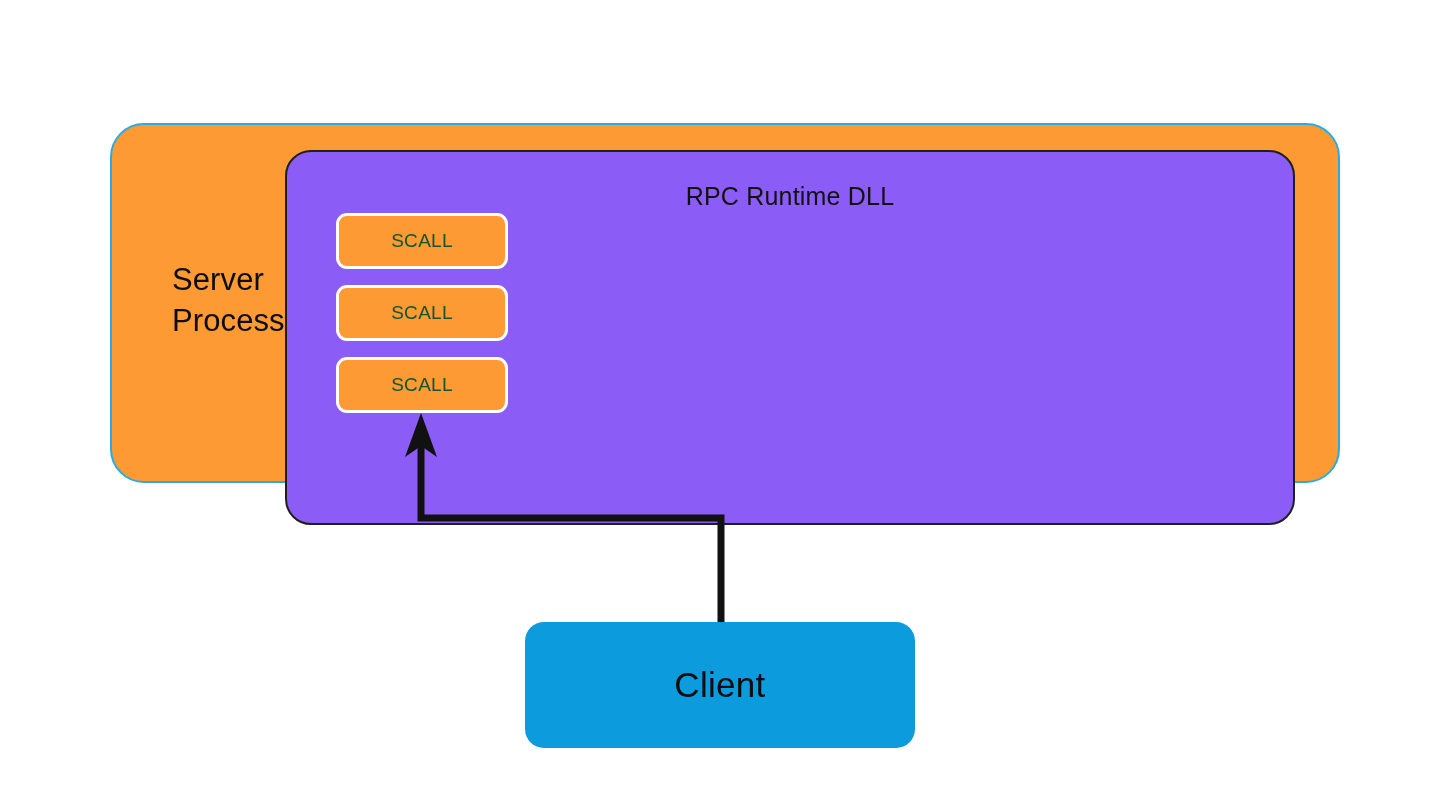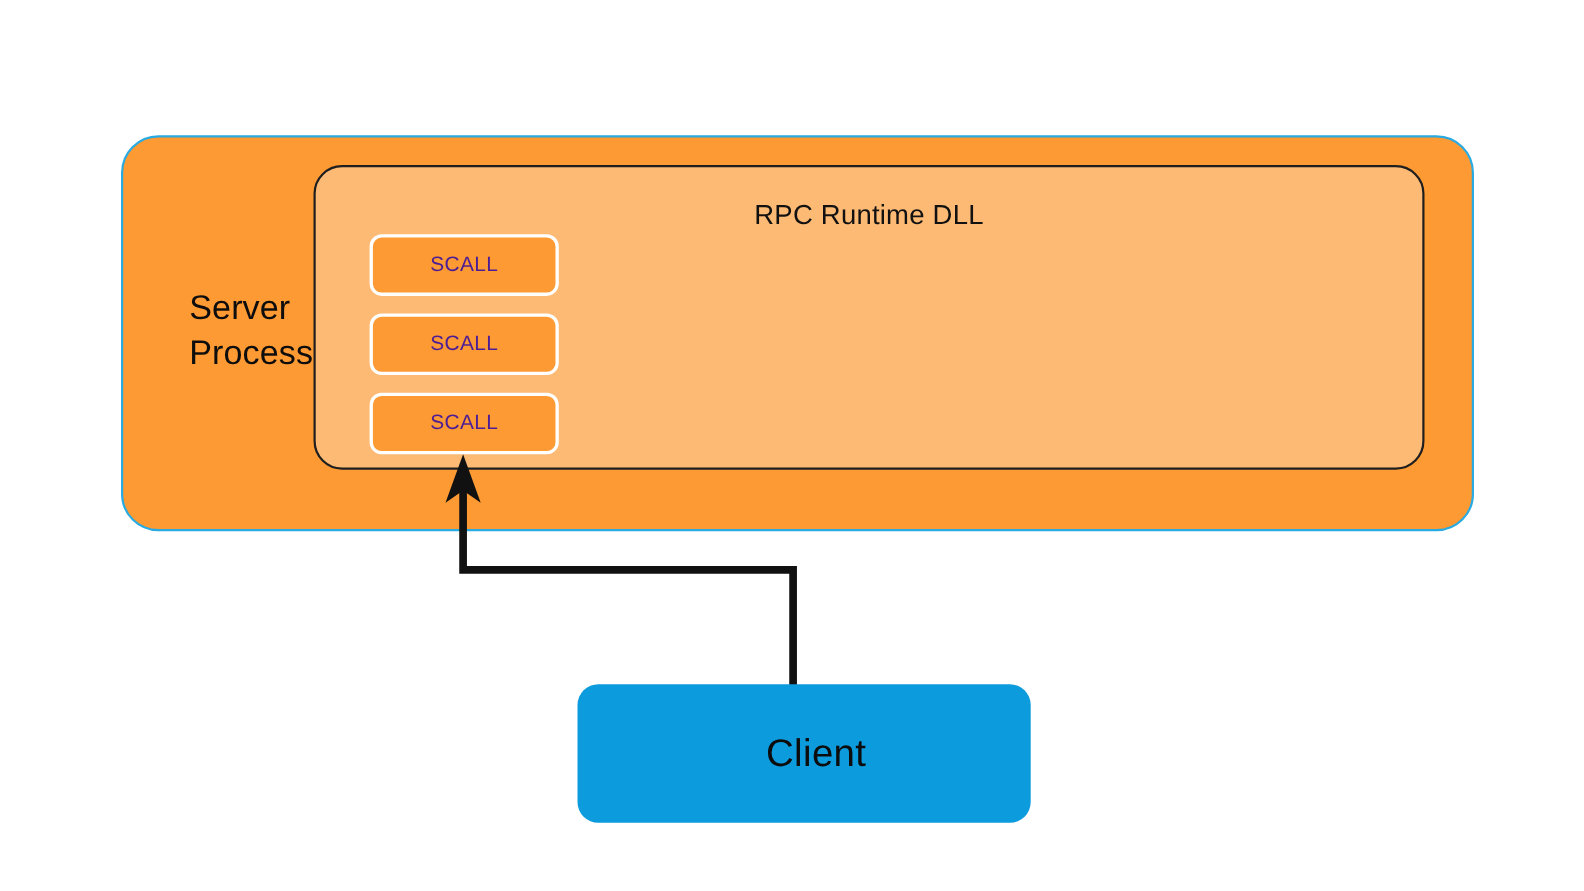--- a/index.html
+++ b/index.html
@@ -45,22 +45,22 @@
     text-align: left;
     margin-left: 38px;
   }
 
   
   .runtime-dll {
     position: absolute;
     left: 285px;
     top: 150px;
     width: 1010px;
-    height: 277px;
-    background: #fdba74;
+    height: 375px;
+    background: #8b5cf6;
     border: 2.5px solid #1f1f1f;
     border-radius: 26px;
     box-sizing: border-box;
   }
   .runtime-dll-title {
     position: absolute;
     left: 0;
     right: 0;
     top: 30px;
     text-align: center;
@@ -76,21 +76,21 @@
     width: 172px;
     height: 56px;
     background: #fd9a33;
     border: 3px solid #ffffff;
     border-radius: 11px;
     box-sizing: border-box;
     display: flex;
     align-items: center;
     justify-content: center;
     font-size: 19px;
-    color: #4c1d95;
+    color: #14532d;
     letter-spacing: 0.3px;
   }
   .scall-0 { top: 213px; }
   .scall-1 { top: 285px; }
   .scall-2 { top: 357px; }
 
   
   .client-box {
     position: absolute;
     left: 525px;
@@ -98,21 +98,20 @@
     width: 390px;
     height: 126px;
     background: #0c9bdd;
     border-radius: 19px;
     display: flex;
     align-items: center;
     justify-content: center;
     font-size: 35px;
     color: #0c0c0c;
     letter-spacing: 0.3px;
-    padding-left: 22px;
   }
 
   
   .connector {
     position: absolute;
     left: 0;
     top: 0;
     width: 1440px;
     height: 810px;
     pointer-events: none;

